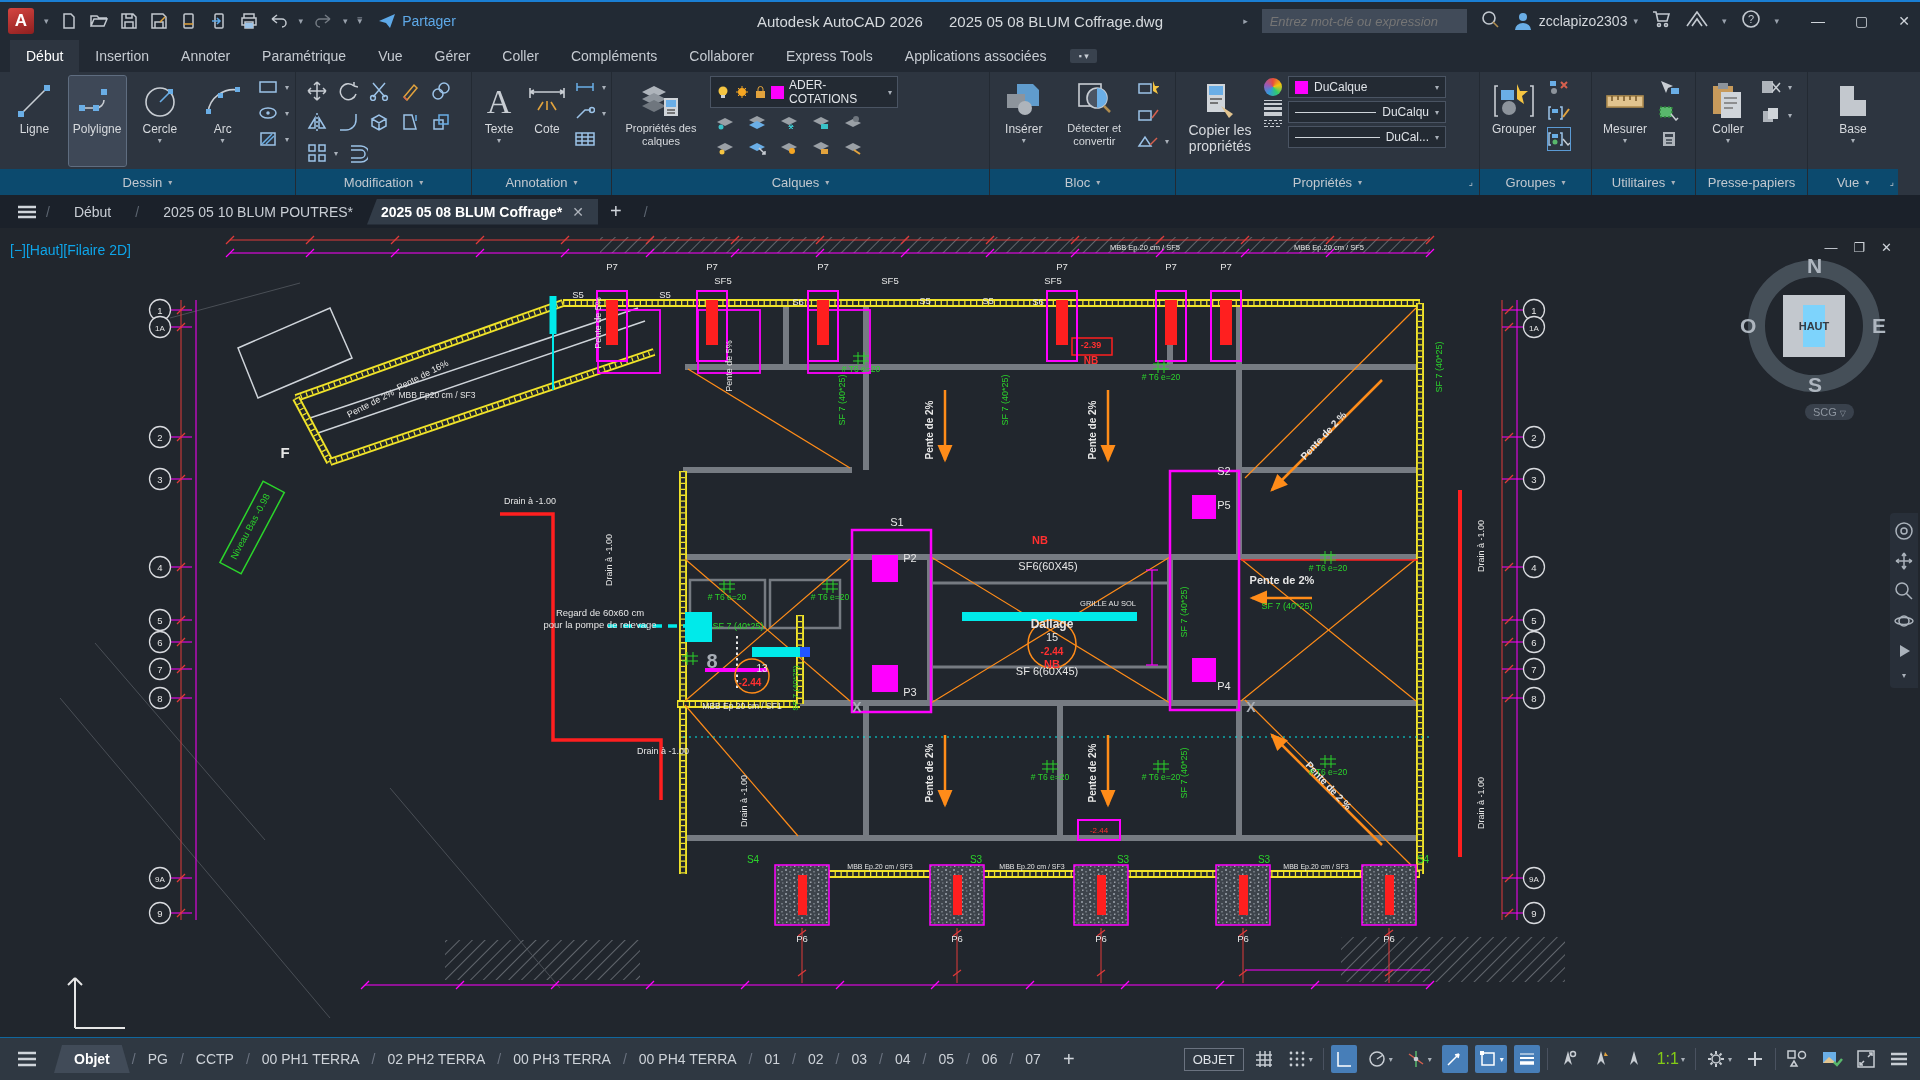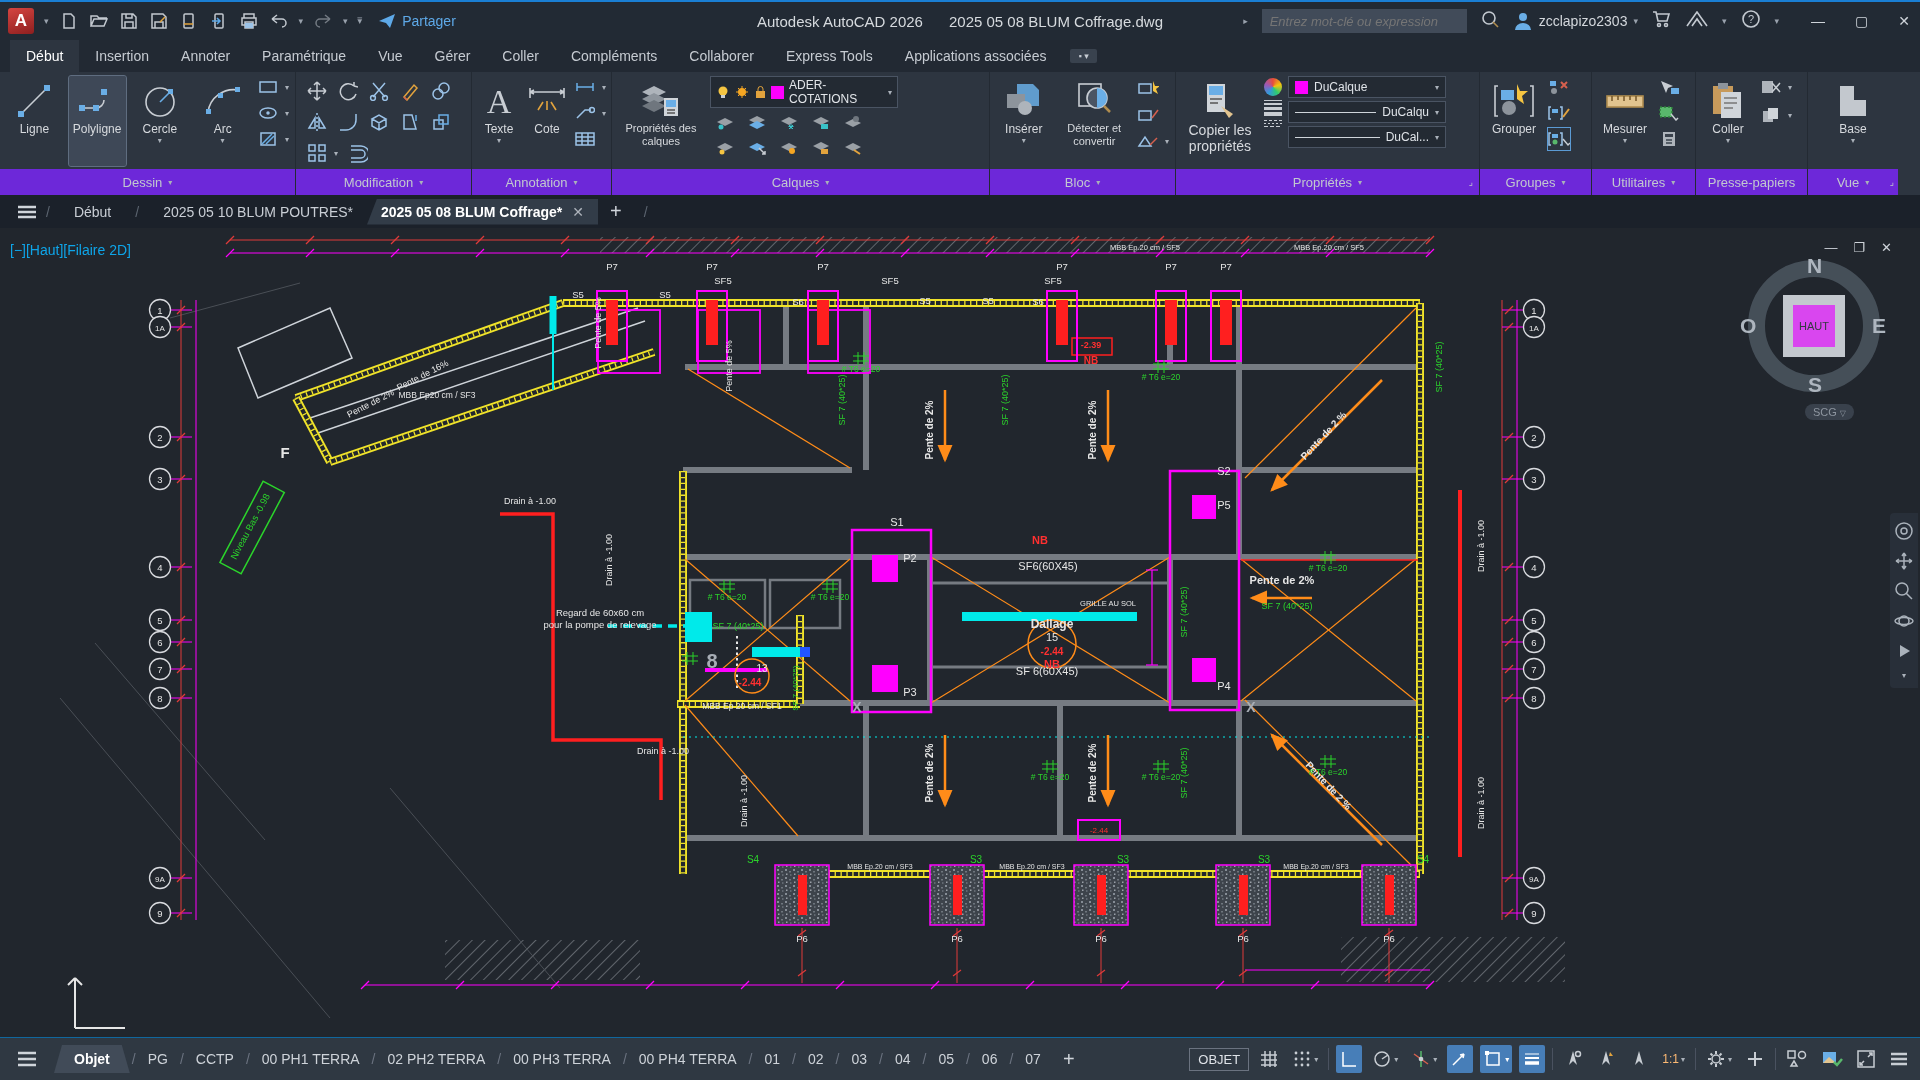--- a/index.html
+++ b/index.html
@@ -33,21 +33,21 @@
     display:flex; align-items:stretch; padding-left:10px; }
   .rtab { padding:0 16px; display:flex; align-items:center; color:#c6cbd2; font-size:14px; }
   .rtab.active { background:#2d3540; color:#fff; }
   .rtab-collapse { margin-left:8px; align-self:center; background:#39424e; color:#c6cbd2;
     font-size:9px; padding:2px 8px; border-radius:2px; }
 
   
   .ribbon { position:absolute; top:72px; left:0; width:1920px; height:123px; background:#2d3540;
     display:flex; }
   .panel { position:relative; border-right:1px solid #232a33; height:123px; }
-  .panel-label { position:absolute; bottom:0; left:0; right:0; height:26px; background:#6d28d9;
+  .panel-label { position:absolute; bottom:0; left:0; right:0; height:26px; background:#0c4a6e;
     color:#c2c8cf; font-size:13px; display:flex; align-items:center; justify-content:center; gap:6px; }
   .panel-body { height:97px; display:flex; align-items:flex-start; padding:4px 6px; gap:6px; }
   .rbtn { width:62px; height:90px; display:flex; flex-direction:column; align-items:center;
     justify-content:flex-start; color:#d7dade; font-size:12px; text-align:center; border-radius:2px; padding-top:4px; }
   .rbtn .bicon { width:42px; height:42px; flex:none; }
   .rbtn.sel { background:#3e4857; outline:1px solid #5f6d80; }
   .rbtn svg { stroke:#c8cdd3; fill:none; stroke-width:1.6; }
   .mini { width:22px; height:22px; display:flex; align-items:center; justify-content:center; }
   .mini svg { stroke:#9cc3e8; fill:none; stroke-width:1.5; }
   .minicol { display:flex; flex-direction:column; gap:4px; justify-content:center; }
@@ -77,22 +77,22 @@
   
   .canvas { position:absolute; top:228px; left:0; width:1920px; height:809px; background:#21262d; }
   .vplabel { position:absolute; top:14px; left:10px; color:#0ea5e9; font-size:14px; z-index:5; }
   .vpctrl { position:absolute; top:12px; right:28px; color:#cfd4da; font-size:13px; display:flex; gap:16px; z-index:5; }
   .viewcube { position:absolute; top:28px; right:36px; width:140px; height:140px; z-index:4; }
   .vc-ring { position:absolute; left:4px; top:4px; width:132px; height:132px; border-radius:50%;
     border:17px solid #49525c; opacity:.92; }
   .vc-letter { position:absolute; color:#aeb6bf; font-weight:bold; font-size:21px; }
   .vc-face { position:absolute; left:39px; top:39px; width:62px; height:62px; background:#c3c8ce;
     display:flex; align-items:center; justify-content:center; }
-  .vc-face-inner { width:42px; height:42px; background:#d946ef; display:flex; align-items:center;
-    justify-content:center; color:#343a41; font-weight:normal; font-size:11px; }
+  .vc-face-inner { width:22px; height:42px; background:#7dd3fc; display:flex; align-items:center;
+    justify-content:center; color:#343a41; font-weight:bold; font-size:11px; }
   .scg { position:absolute; top:176px; right:66px; background:#39414c; color:#8d959f; font-size:11px;
     padding:2px 8px; border-radius:8px; z-index:4; }
   .navbar-r { position:absolute; top:285px; right:2px; width:28px; background:#2b323ccc;
     border-radius:4px 0 0 4px; display:flex; flex-direction:column; gap:10px; padding:8px 0; align-items:center; z-index:4; }
   .navbar-r svg { stroke:#aab2bb; fill:none; stroke-width:1.5; }
 
   
   .statusbar { position:absolute; top:1037px; left:0; width:1920px; height:43px; background:#2f3842;
     border-top:1px solid #10679e; display:flex; align-items:center; color:#ced3d9; font-size:14px; }
   .sb-menu { margin:0 18px 0 16px; }
@@ -1393,21 +1393,21 @@
           <path d="M10,2 L14,16 10,12 6,16 z" fill="#c8cdd3" stroke="none"></path>
           <path d="M14,3 l3,4 -4,0 z" fill="#e2a33d" stroke="none"></path>
         </svg>
       </span>
     <span class="sbtn">
         <svg width="20" height="20">
           <path d="M10,2 L14,16 10,12 6,16 z" fill="#c8cdd3" stroke="none"></path>
         </svg>
       </span>
     <span class="sbtn">
-        <span style="font-size:12px; color:#fdba74">1:1</span>
+        <span style="font-size:16px; color:#84cc16">1:1</span>
         <span class="dd">▾</span>
       </span>
     <span class="sb-divider"></span>
     <span class="sbtn">
         <svg width="20" height="20">
           <circle cx="10" cy="10" r="4"></circle>
           <g stroke-width="2">
             <path d="M10,2 v3 M10,15 v3 M2,10 h3 M15,10 h3 M4.5,4.5 l2,2 M13.5,13.5 l2,2 M15.5,4.5 l-2,2 M6.5,13.5 l-2,2"></path>
           </g>
         </svg>

